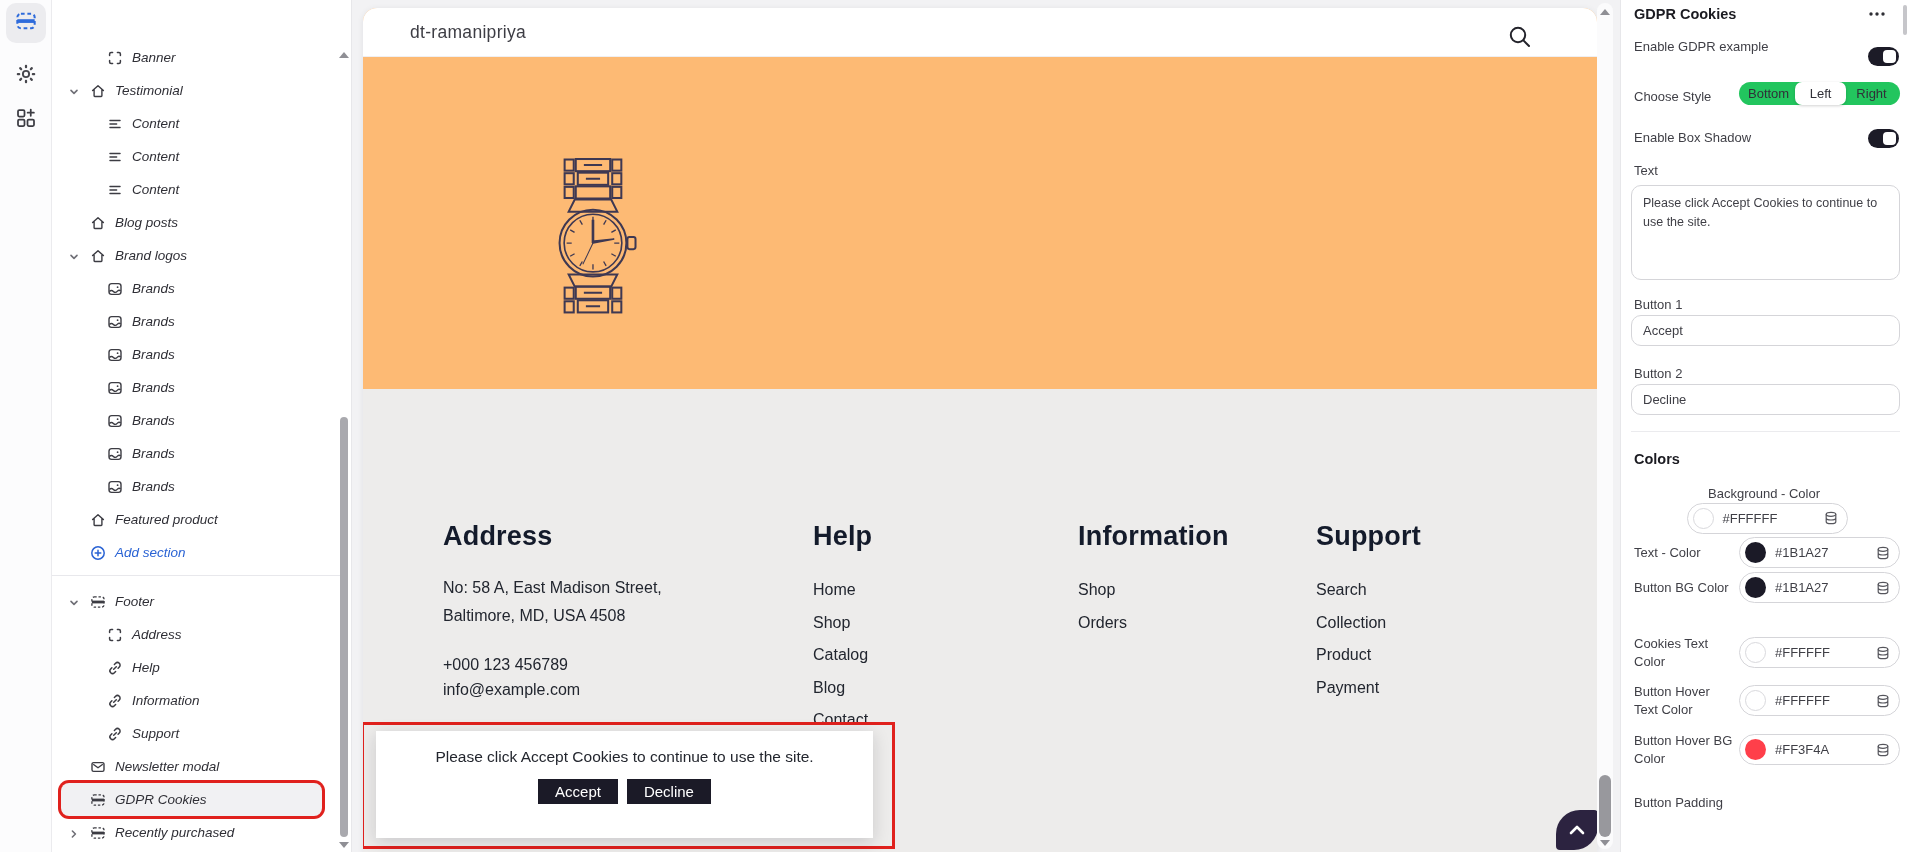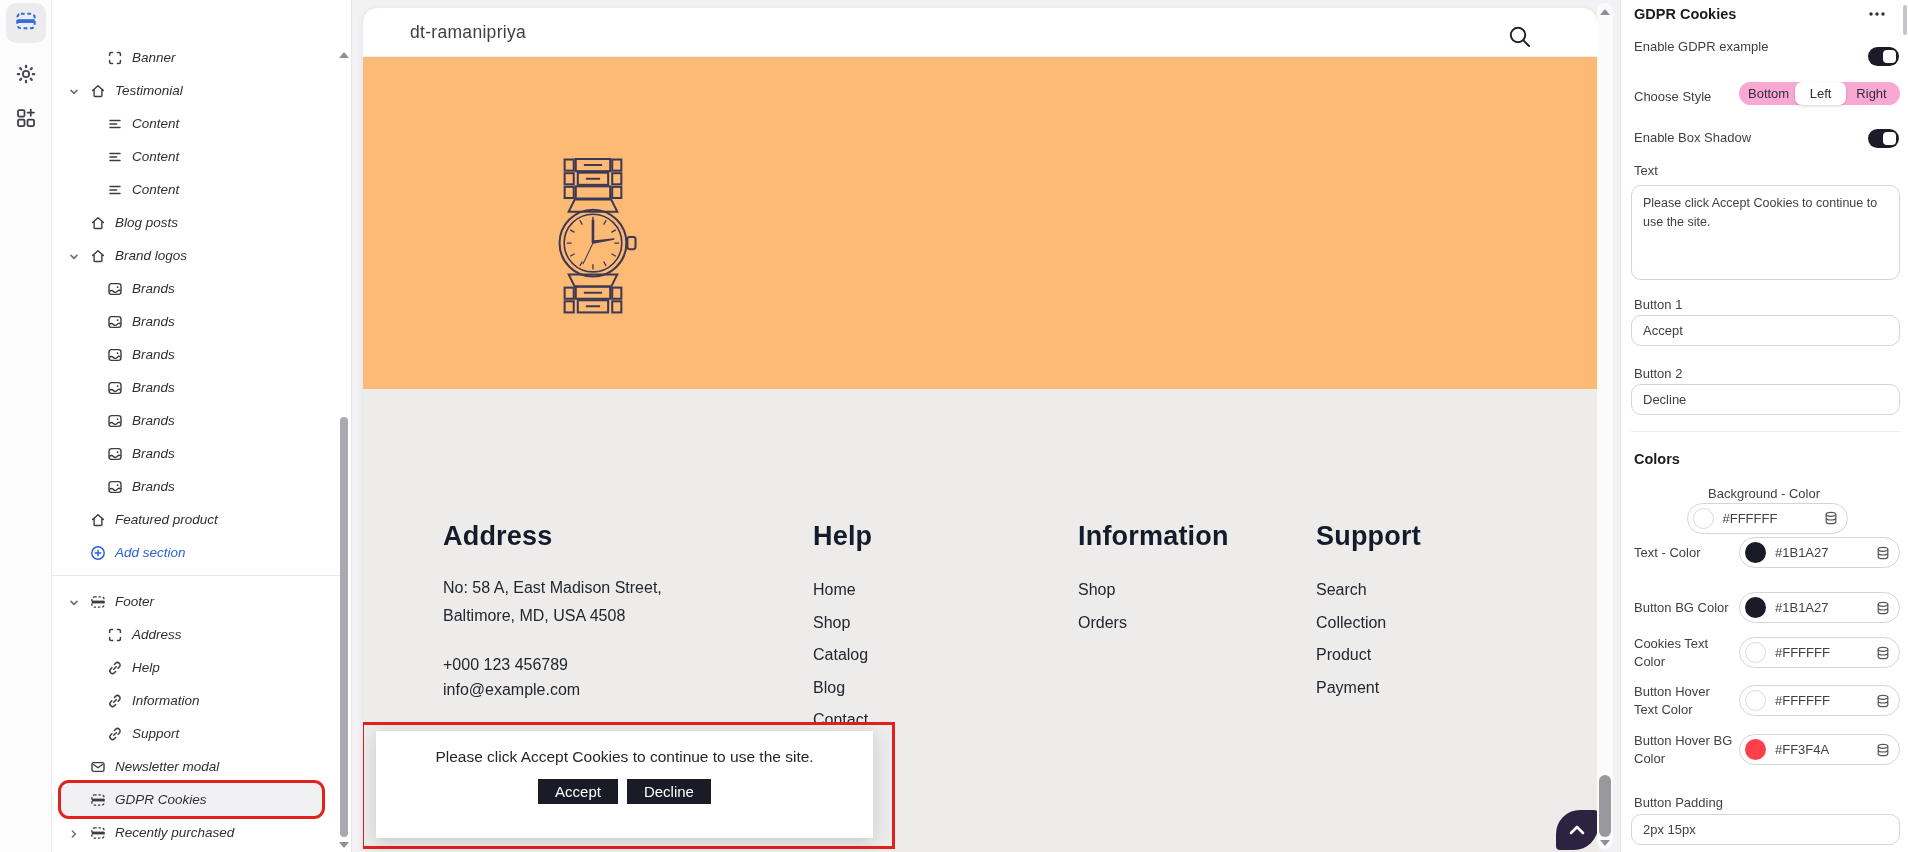--- a/index.html
+++ b/index.html
@@ -58,21 +58,21 @@
   .pv-scroll .tri-up { left:3px; top:6px; }
   .pv-scroll .tri-dn { left:3px; bottom:3px; }
 
   
   .settings { position:absolute; left:1620px; top:0; width:288px; height:852px; background:#fff; border-left:1px solid #e7e7ea; }
   .s-title { position:absolute; left:13px; top:6px; font-size:14.5px; font-weight:700; color:#1b1b21; }
   .kebab { position:absolute; left:246px; top:6px; width:20px; height:16px; cursor:pointer; }
   .s-label { position:absolute; left:13px; font-size:13px; color:#3f3f46; }
   .toggle { position:absolute; left:247px; width:31px; height:19px; background:#1c1b27; border-radius:10px; cursor:pointer; }
   .toggle .knob { position:absolute; right:3px; top:3px; width:13px; height:13px; background:#fff; border-radius:4px; }
-  .segment { position:absolute; left:118px; top:82px; width:161px; height:23px; background:#f9a8d4; border-radius:14px; display:flex; align-items:center; padding:3px; }
+  .segment { position:absolute; left:118px; top:82px; width:161px; height:23px; background:#22c55e; border-radius:14px; display:flex; align-items:center; padding:3px; }
   .seg-opt { flex:1; text-align:center; font-size:13px; color:#303038; line-height:23px; border-radius:7px; cursor:pointer; white-space:nowrap; padding:0 6px; }
   .seg-opt.sel { background:#fff; box-shadow:0 1px 3px rgba(0,0,0,.18); }
   .s-input { position:absolute; left:10px; width:269px; height:31px; border:1px solid #d5d5d9; border-radius:10px; padding:0 11px; font-size:13px; color:#3f3f46; font-family:"Liberation Sans",sans-serif; background:#fff; }
   .s-textarea { position:absolute; left:10px; top:185px; width:269px; height:95px; border:1px solid #d5d5d9; border-radius:10px; padding:8px 11px; font-size:12.5px; line-height:1.5; color:#3f3f46; resize:none; font-family:"Liberation Sans",sans-serif; }
   .s-divider { position:absolute; left:10px; top:431px; width:269px; height:1px; background:#ebebee; }
   .crow { position:absolute; left:13px; width:266px; display:flex; align-items:center; }
   .crow .c-label { flex:1; font-size:13px; color:#3f3f46; line-height:1.35; padding-right:6px; }
   .c-pill { width:161px; height:31px; border:1px solid #d5d5d9; border-radius:16px; display:flex; align-items:center; padding:0 9px 0 5px; cursor:pointer; background:#fff; }
   .swatch { width:21px; height:21px; border-radius:50%; flex:0 0 21px; }
   .swatch.lite { border:1px solid #d9d9dd; }
@@ -520,21 +520,21 @@
             <span class="swatch" style="background: rgb(27, 26, 39);"></span>
             <span class="c-hex">#1B1A27</span>
             <span style="display: inline-flex;">
               <svg width="14" height="14" viewBox="0 0 14 14" fill="none" stroke="#55555c" stroke-width="1.2">
                 <ellipse cx="7" cy="3.3" rx="4.8" ry="2"></ellipse>
                 <path d="M2.2 3.3 V10.7 c0 1.1 2.1 2 4.8 2 s4.8 -0.9 4.8 -2 V3.3 M2.2 7 c0 1.1 2.1 2 4.8 2 s4.8 -0.9 4.8 -2"></path>
               </svg>
             </span>
           </div>
         </div>
-        <div class="crow" style="top: 592px; min-height: 31px;">
+        <div class="crow" style="top: 572px; min-height: 31px;">
           <div class="c-label">Button BG Color</div>
           <div class="c-pill">
             <span class="swatch" style="background: rgb(27, 26, 39);"></span>
             <span class="c-hex">#1B1A27</span>
             <span style="display: inline-flex;">
               <svg width="14" height="14" viewBox="0 0 14 14" fill="none" stroke="#55555c" stroke-width="1.2">
                 <ellipse cx="7" cy="3.3" rx="4.8" ry="2"></ellipse>
                 <path d="M2.2 3.3 V10.7 c0 1.1 2.1 2 4.8 2 s4.8 -0.9 4.8 -2 V3.3 M2.2 7 c0 1.1 2.1 2 4.8 2 s4.8 -0.9 4.8 -2"></path>
               </svg>
             </span>
@@ -575,17 +575,16 @@
               <svg width="14" height="14" viewBox="0 0 14 14" fill="none" stroke="#55555c" stroke-width="1.2">
                 <ellipse cx="7" cy="3.3" rx="4.8" ry="2"></ellipse>
                 <path d="M2.2 3.3 V10.7 c0 1.1 2.1 2 4.8 2 s4.8 -0.9 4.8 -2 V3.3 M2.2 7 c0 1.1 2.1 2 4.8 2 s4.8 -0.9 4.8 -2"></path>
               </svg>
             </span>
           </div>
         </div>
       </div>
 
     <div class="s-label" style="top:795px;">Button Padding</div>
-    <input class="s-input" style="top: 814px;" value="2px 15px">
 
     <div class="mini-sb"></div>
   </div>
 </div>
 
 </body></html>

